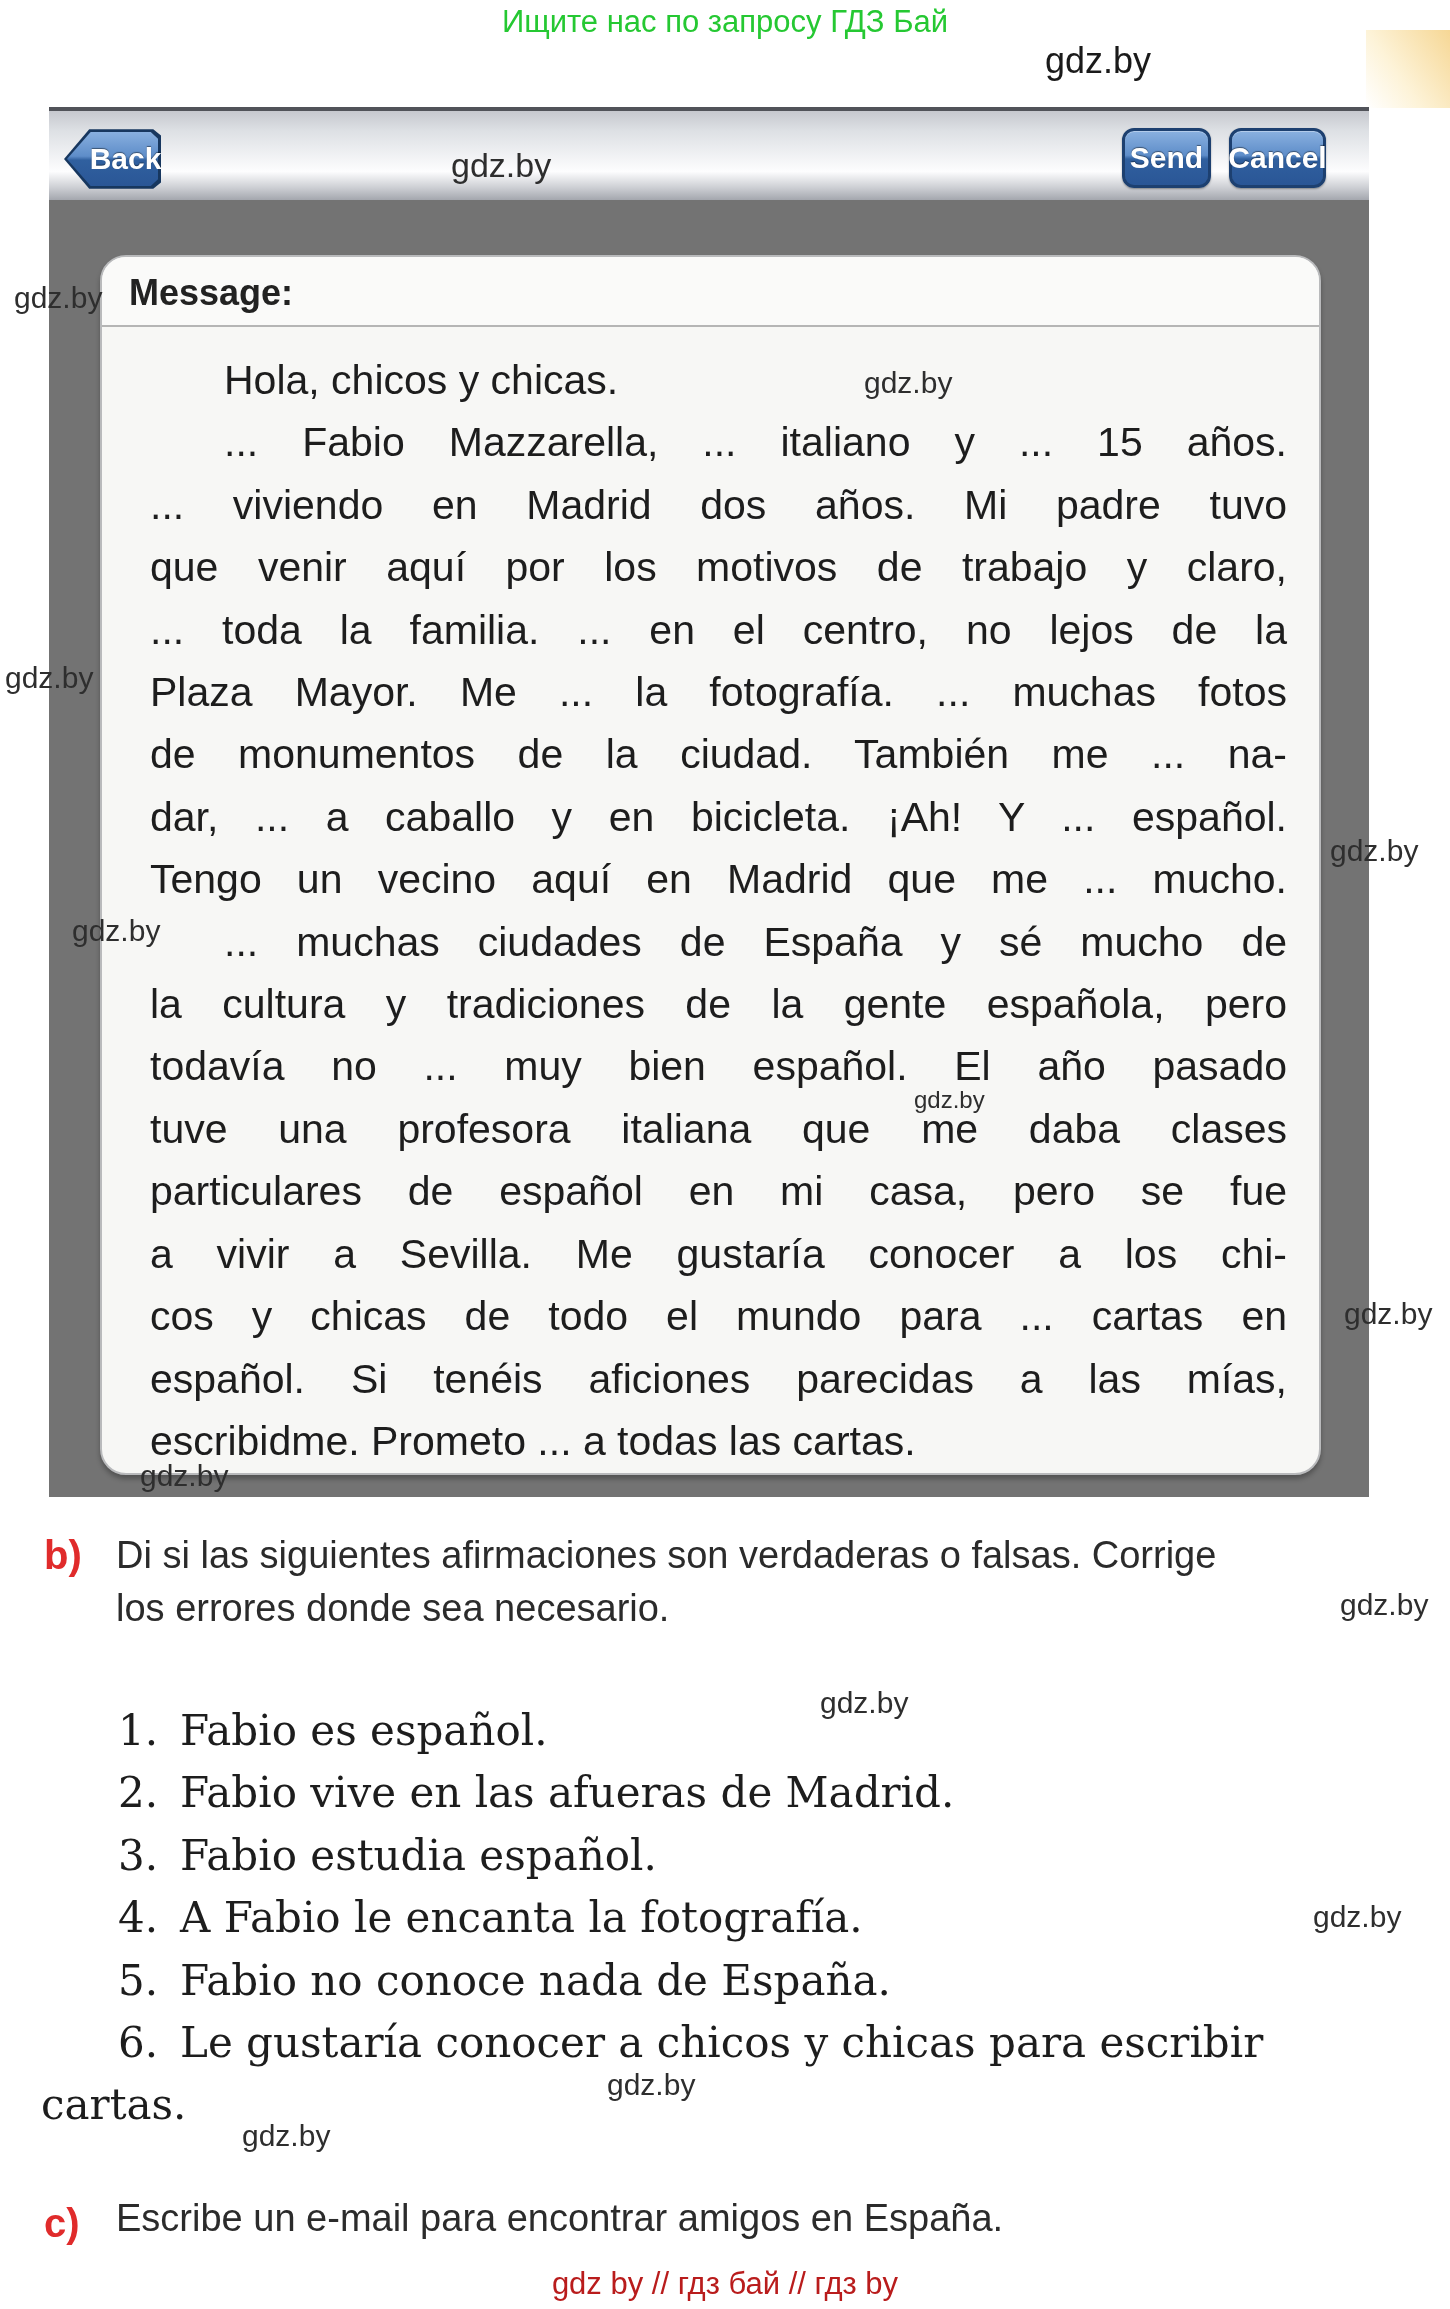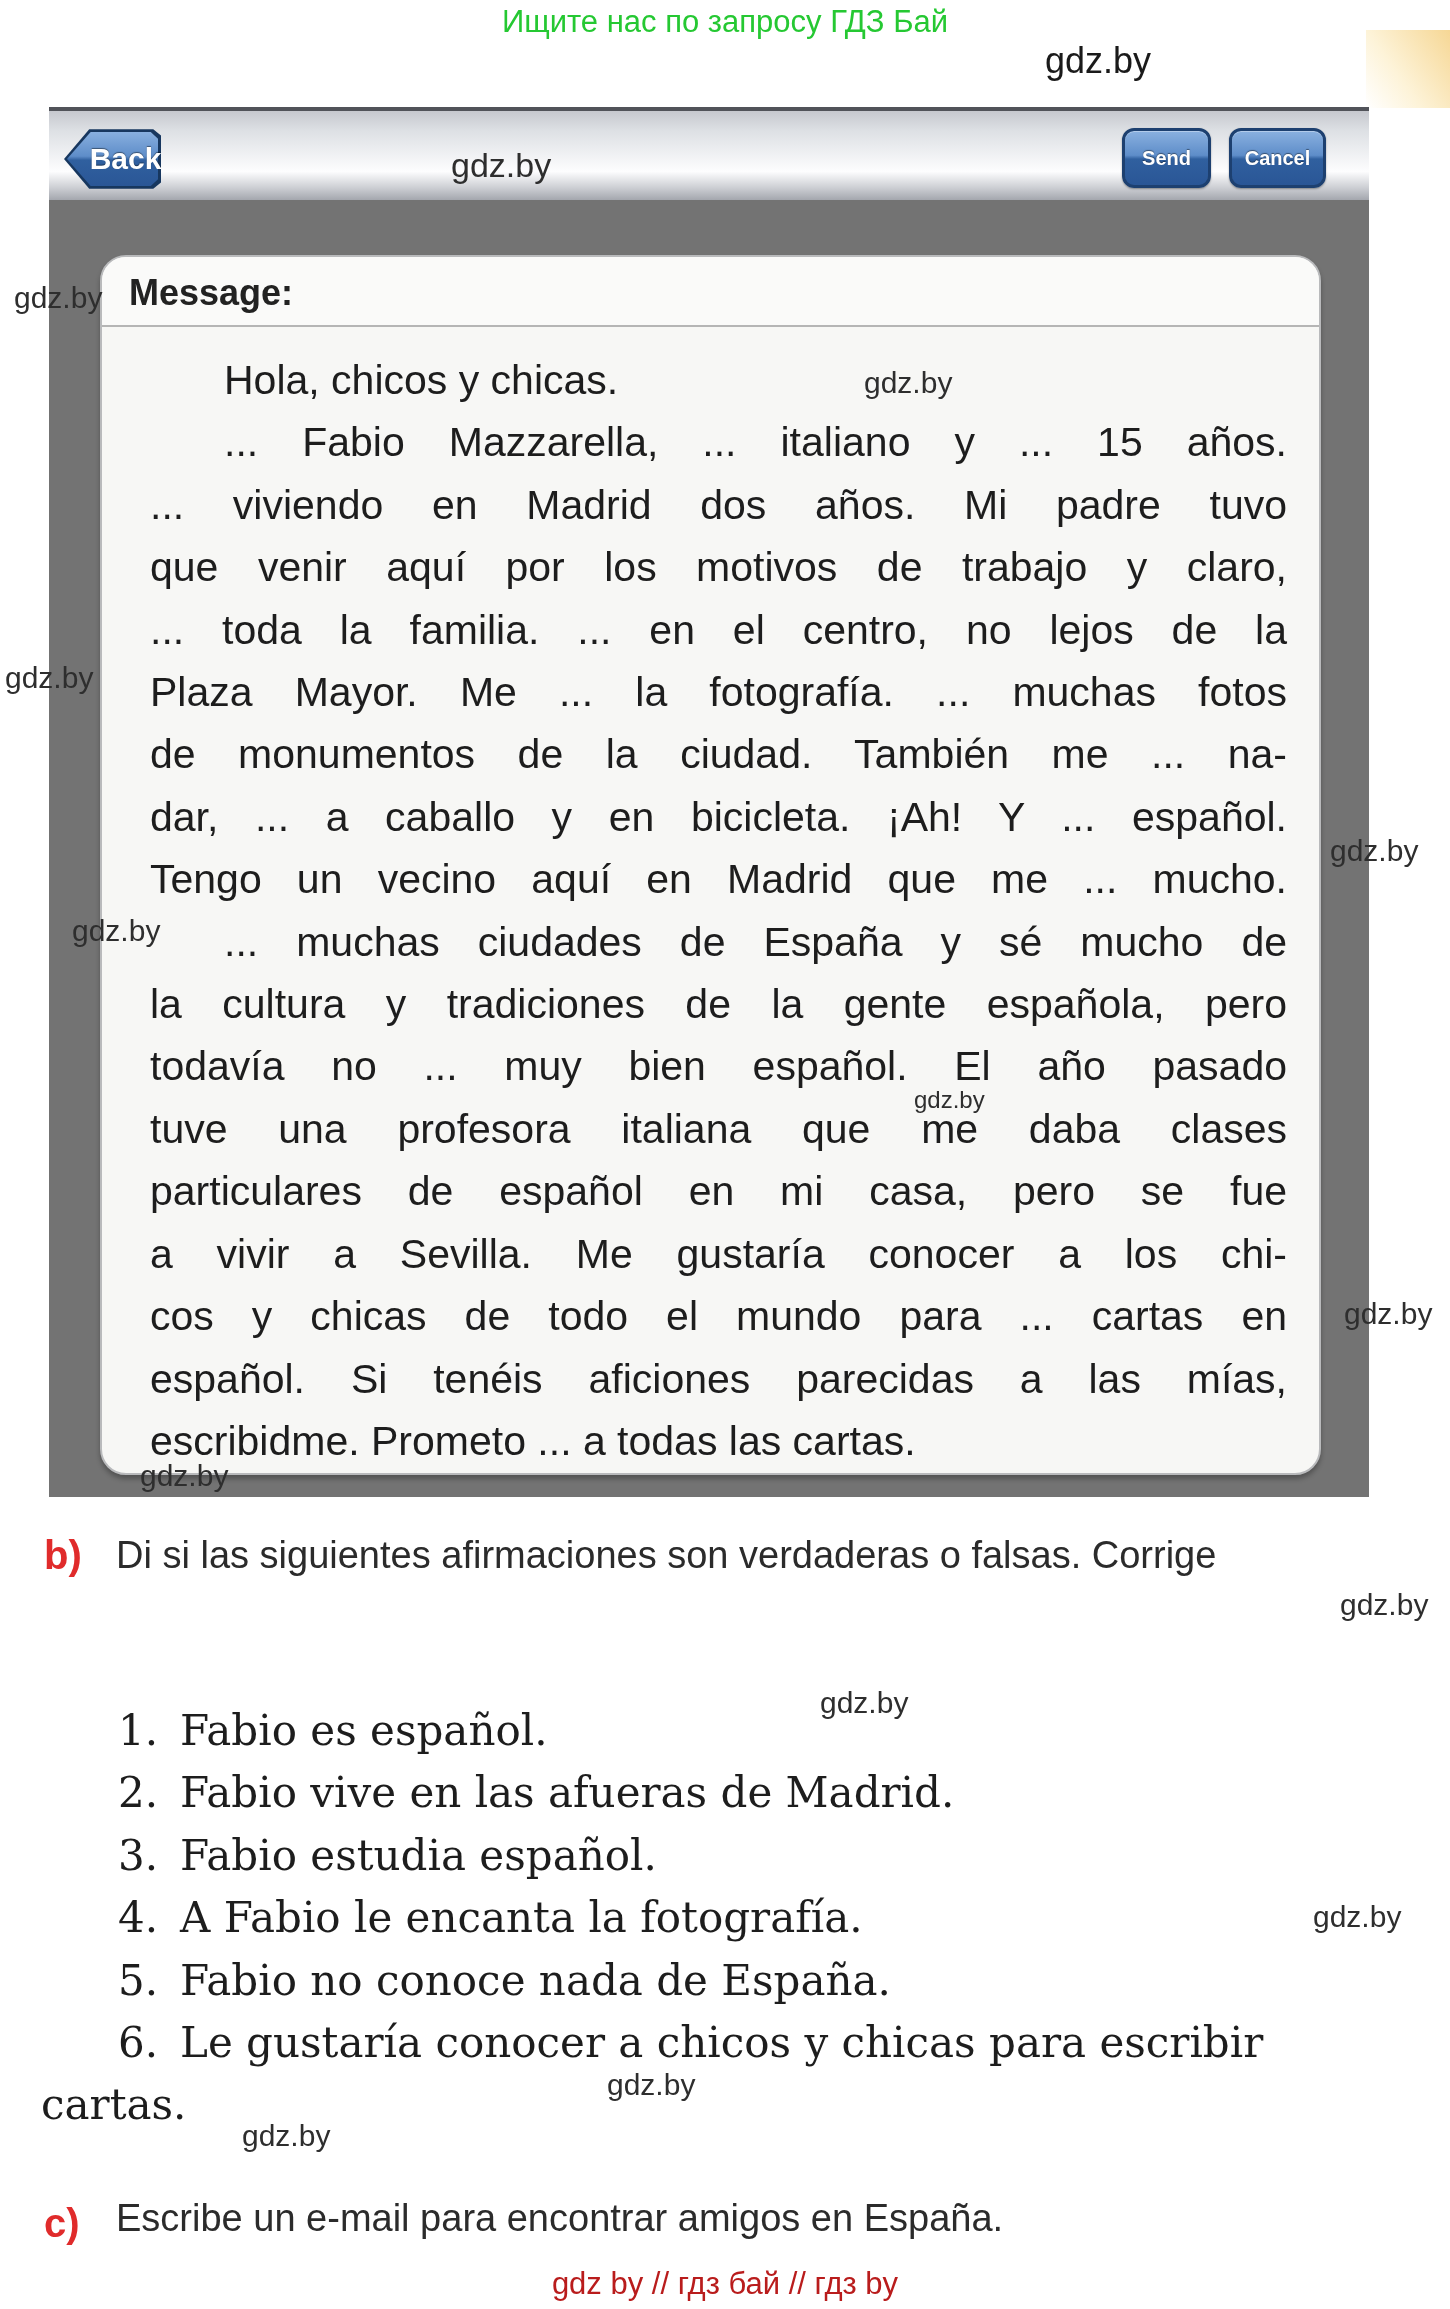--- a/index.html
+++ b/index.html
@@ -27,21 +27,21 @@
   .back-inner{position:absolute;left:3px;top:3px;right:3px;bottom:3px;
     clip-path:polygon(0% 50%,26% 2%,92% 2%,100% 14%,100% 86%,92% 98%,26% 98%);
     background:linear-gradient(180deg,#8ab1e0 0%,#5e8dc9 45%,#30609f 52%,#2a5696 100%);}
   .back-label{position:absolute;left:26px;top:0;right:0;bottom:0;display:flex;
     align-items:center;justify-content:center;color:#ffffff;font-weight:bold;
     font-size:30px;text-shadow:0 -1px 1px rgba(0,0,0,.45);}
 
   .tb-btn{position:absolute;top:17px;height:60px;box-sizing:border-box;
     border:3px solid #1d4070;border-radius:12px;
     background:linear-gradient(180deg,#8ab1e0 0%,#5e8dc9 45%,#30609f 52%,#2a5696 100%);
-    color:#ffffff;font-weight:bold;font-size:20px;display:flex;align-items:center;
+    color:#ffffff;font-weight:bold;font-size:30px;display:flex;align-items:center;
     justify-content:center;text-shadow:0 -1px 1px rgba(0,0,0,.45);
     box-shadow:0 1px 2px rgba(0,0,0,.35), inset 0 1px 0 rgba(255,255,255,.35);cursor:pointer;}
   .send-btn{right:158px;width:89px;}
   .cancel-btn{right:43px;width:97px;}
 
   
   .card{position:absolute;left:51px;top:148px;width:1221px;height:1220px;box-sizing:border-box;
     background:#f7f7f5;border:2px solid #b9babc;border-radius:26px;
     box-shadow:0 4px 5px rgba(0,0,0,.28);}
   .card-header{position:absolute;left:0;top:0;right:0;height:68px;
@@ -119,20 +119,21 @@
         <div class="mline">cos y chicas de todo el mundo para ... cartas en</div>
         <div class="mline">español. Si tenéis aficiones parecidas a las mías,</div>
         <div class="mline noj">escribidme. Prometo ... a todas las cartas.</div>
       </div>
     </div>
   </div>
 
   <div class="label-red b-label">b)</div>
   <div class="b-text">
     <div>Di si las siguientes afirmaciones son verdaderas o falsas. Corrige</div>
+    <div>los errores donde sea necesario.</div>
   </div>
 
   <div class="b-list">
     <div class="litem"><span class="num">1.</span><span>Fabio es español.</span></div>
     <div class="litem"><span class="num">2.</span><span>Fabio vive en las afueras de Madrid.</span></div>
     <div class="litem"><span class="num">3.</span><span>Fabio estudia español.</span></div>
     <div class="litem"><span class="num">4.</span><span>A Fabio le encanta la fotografía.</span></div>
     <div class="litem"><span class="num">5.</span><span>Fabio no conoce nada de España.</span></div>
     <div class="litem hang"><span class="num">6.</span><span>Le gustaría conocer a chicos y chicas para escribir cartas.</span></div>
   </div>

